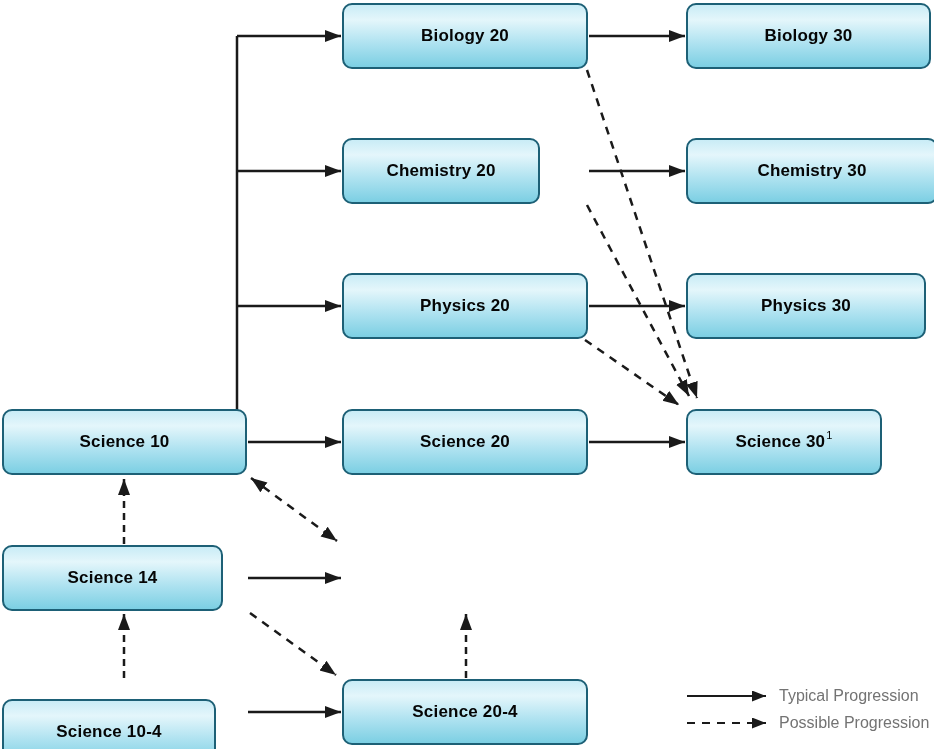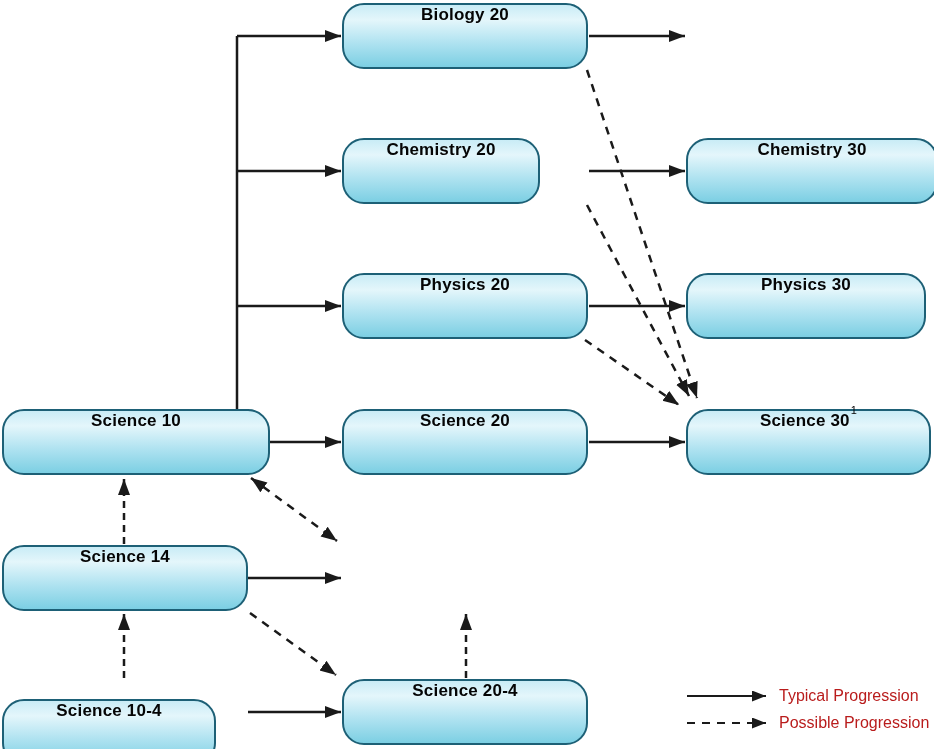--- a/index.html
+++ b/index.html
@@ -15,24 +15,24 @@
     position: absolute;
     left: 0; top: 0;
     width: 934px; height: 749px;
     pointer-events: none;
   }
   .node {
     position: absolute;
     box-sizing: border-box;
     height: 66px;
     border: 2.5px solid #1d6076;
-    border-radius: 22px;
+    border-radius: 10px;
     background: linear-gradient(180deg, #c9ecf6 0%, #e4f6fb 24%, #aee2f0 62%, #7ccfe3 100%);
     display: flex;
-    align-items: flex-start;
+    align-items: center;
     justify-content: center;
     font-weight: bold;
     font-size: 17px;
     color: #050505;
     letter-spacing: 0.2px;
   }
   .node .sup {
     font-size: 11px;
     font-weight: 400;
     position: relative;
@@ -47,21 +47,21 @@
   .legend-row {
     display: flex;
     align-items: center;
     height: 22px;
     margin-bottom: 5px;
   }
   .legend-row svg { display: block; }
   .legend-label {
     margin-left: 7px;
     font-size: 16px;
-    color: #b91c1c;
+    color: #737373;
     white-space: nowrap;
   }
 </style>
 </head>
 <body>
 
 <div class="canvas">
 
   <svg class="arrow-layer" width="934" height="749" viewBox="0 0 934 749" xmlns="http://www.w3.org/2000/svg">
     <defs>
@@ -89,47 +89,50 @@
     <line x1="124" y1="544" x2="124" y2="479" stroke="#1a1a1a" stroke-width="2.5" stroke-dasharray="7 5" marker-end="url(#ah)"></line>
     <line x1="124" y1="678" x2="124" y2="614" stroke="#1a1a1a" stroke-width="2.5" stroke-dasharray="7 5" marker-end="url(#ah)"></line>
     <line x1="466" y1="678" x2="466" y2="614" stroke="#1a1a1a" stroke-width="2.5" stroke-dasharray="7 5" marker-end="url(#ah)"></line>
     <line x1="251" y1="478" x2="337" y2="541" stroke="#1a1a1a" stroke-width="2.5" stroke-dasharray="8 7" marker-start="url(#ah)" marker-end="url(#ah)"></line>
     <line x1="250" y1="613" x2="336" y2="675" stroke="#1a1a1a" stroke-width="2.5" stroke-dasharray="8 7" marker-end="url(#ah)"></line>
   </svg>
 
   <div class="node" style="left:342px; top:3px; width:246px">
     <span>Biology 20</span>
   </div>
+  <div class="node" style="left:686px; top:3px; width:245px">
+    <span>Biology 30</span>
+  </div>
 
   <div class="node" style="left:342px; top:138px; width:198px">
     <span>Chemistry 20</span>
   </div>
   <div class="node" style="left:686px; top:138px; width:252px">
     <span>Chemistry 30</span>
   </div>
 
   <div class="node" style="left:342px; top:273px; width:246px">
     <span>Physics 20</span>
   </div>
   <div class="node" style="left:686px; top:273px; width:240px">
     <span>Physics 30</span>
   </div>
 
-  <div class="node" style="left:2px; top:409px; width:268px">
+  <div class="node" style="left:2px; top:409px; width:245px">
     <span>Science 10</span>
   </div>
   <div class="node" style="left:342px; top:409px; width:246px">
     <span>Science 20</span>
   </div>
-  <div class="node" style="left:686px; top:409px; width:245px">
+  <div class="node" style="left:686px; top:409px; width:196px">
     <span>Science 30</span>
       <span class="sup">1</span>
   </div>
 
-  <div class="node" style="left:2px; top:545px; width:246px">
+  <div class="node" style="left:2px; top:545px; width:221px">
     <span>Science 14</span>
   </div>
 
   <div class="node" style="left:2px; top:699px; width:214px">
     <span>Science 10-4</span>
   </div>
   <div class="node" style="left:342px; top:679px; width:246px">
     <span>Science 20-4</span>
   </div>
 

